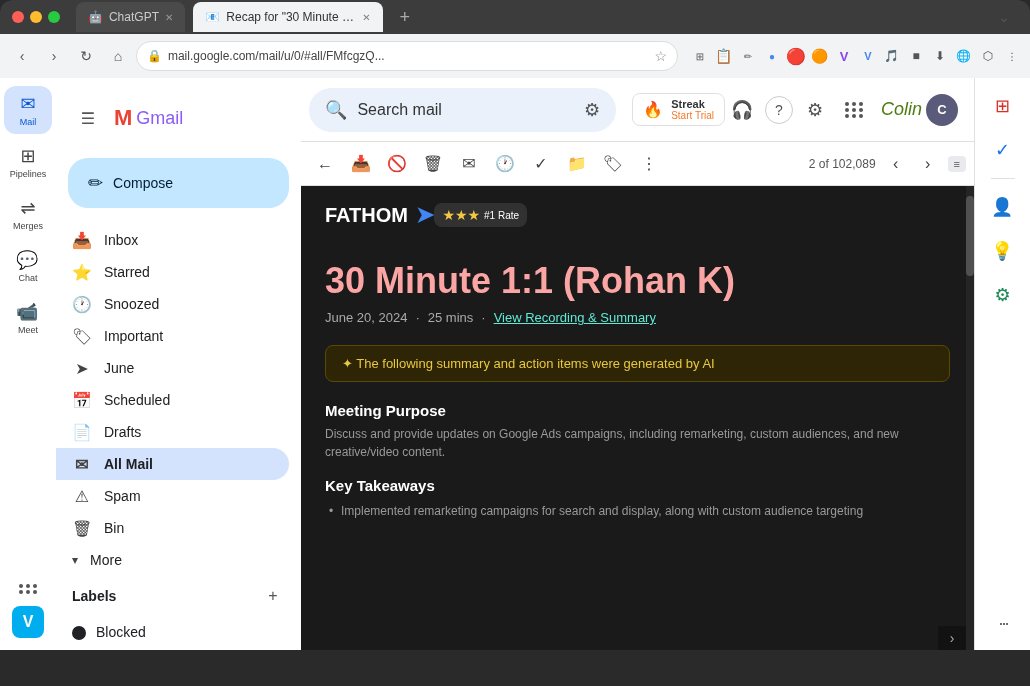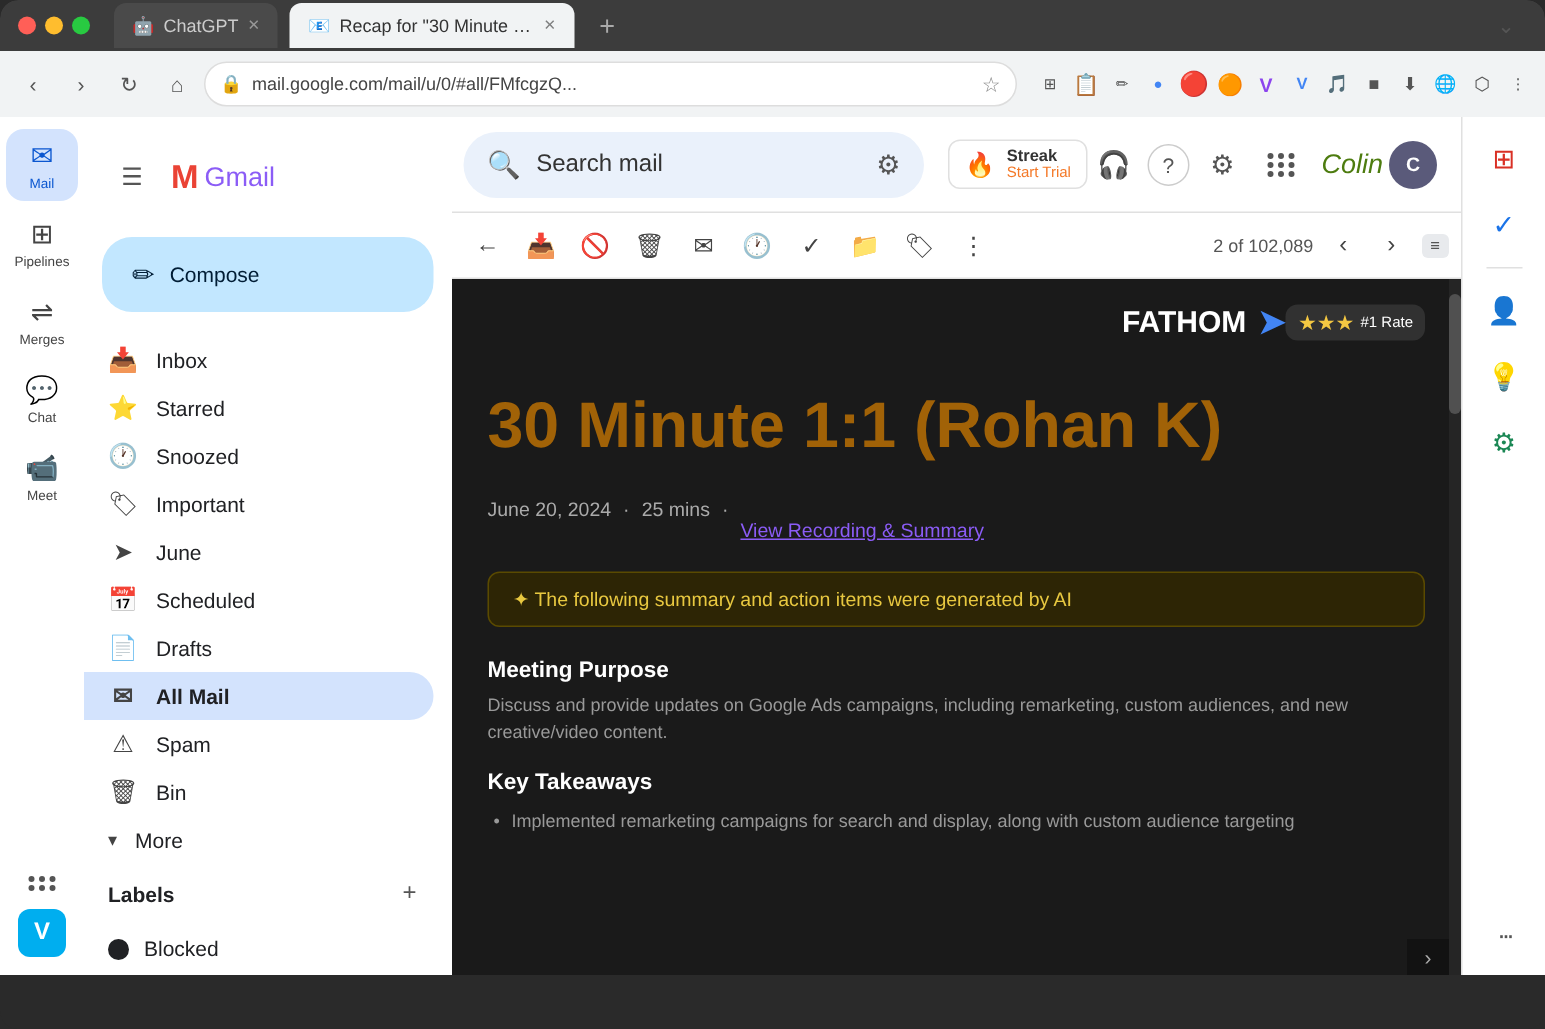--- a/index.html
+++ b/index.html
@@ -322,21 +322,21 @@
       background: #1a1a1a;
       margin: 0;
       height: 100%;
       overflow: hidden;
       position: relative;
     }
 
     .fathom-header {
       display: flex;
       align-items: center;
-      justify-content: flex-end;
+      justify-content: flex-start;
       padding: 16px 24px;
       background: #1a1a1a;
     }
     .fathom-logo {
       display: flex;
       align-items: center;
       gap: 8px;
       font-size: 20px;
       font-weight: 700;
       color: white;
@@ -354,37 +354,36 @@
       padding: 4px 8px;
     }
     .stars { color: #f4c842; font-size: 14px; }
     .g2-text { color: white; font-size: 10px; }
 
     .email-main-content {
       padding: 16px 24px 24px;
       color: white;
     }
     .meeting-title {
-      font-size: 43px;
+      font-size: 36px;
       font-weight: 700;
-      color: #a16207;
+      color: #fca5a5;
       margin-bottom: 8px;
     }
     .meeting-meta {
       display: flex;
       align-items: center;
       gap: 8px;
       font-size: 13px;
       color: #aaa;
       margin-bottom: 20px;
     }
     .meeting-meta a {
-      color: #8b5cf6;
+      color: #5eead4;
       text-decoration: underline;
-      margin-top: 29px;
     }
     .ai-banner {
       background: #2d2505;
       border: 1px solid #5a4a00;
       border-radius: 8px;
       padding: 10px 16px;
       font-size: 13px;
       color: #e8c840;
       margin-bottom: 20px;
       display: flex;

